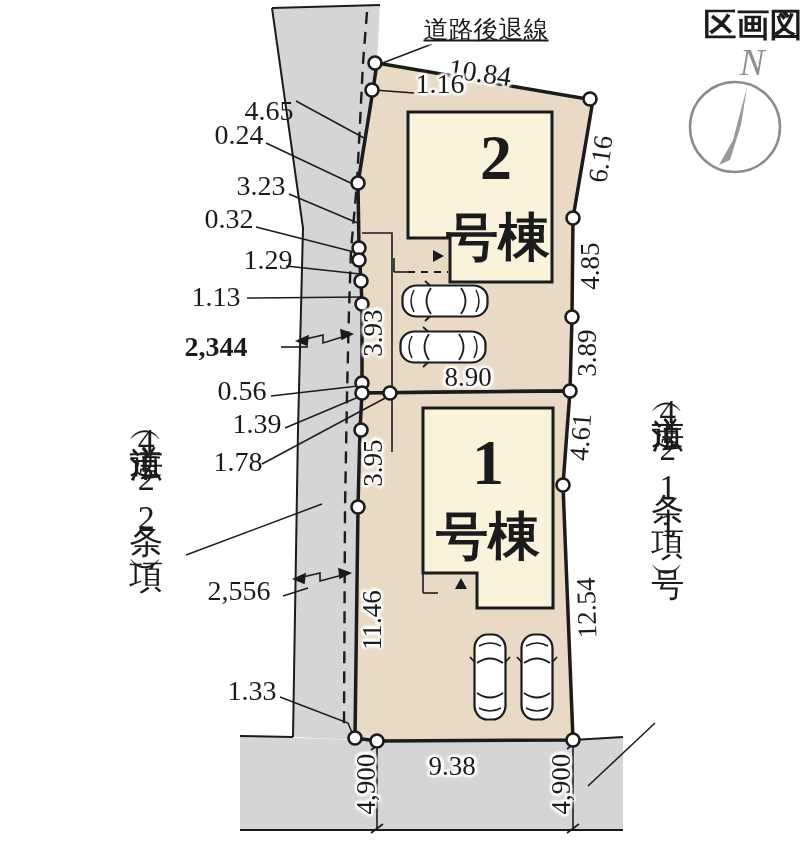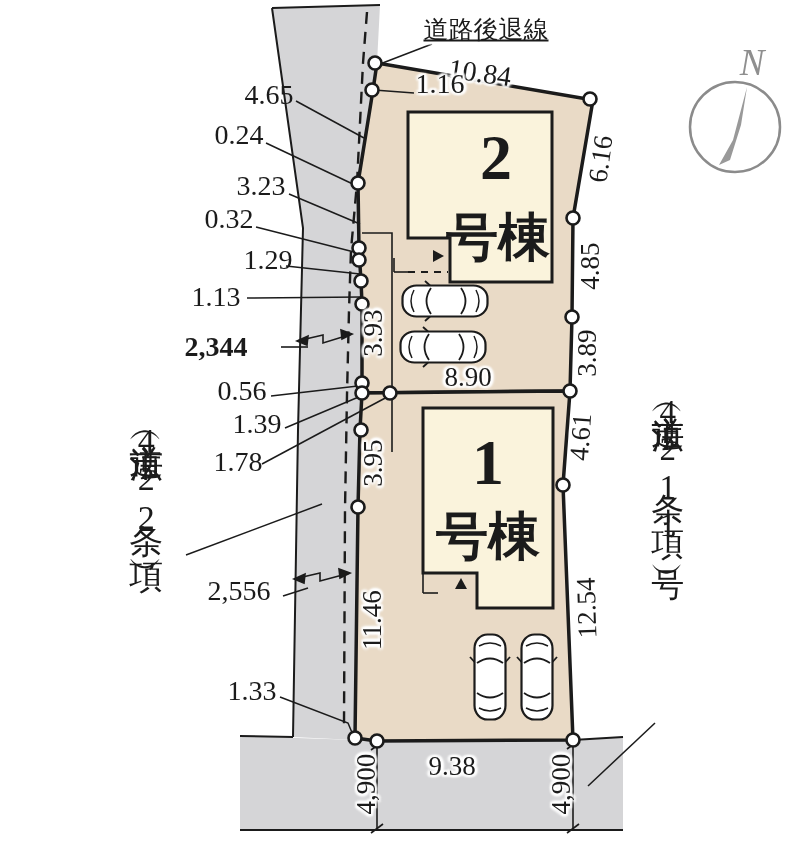--- a/index.html
+++ b/index.html
@@ -154,27 +154,28 @@
       <circle cx="570" cy="391" r="6.5"></circle>
         <circle cx="563" cy="485" r="6.5"></circle>
     </g>
 
     <g>
       <circle cx="735" cy="127" r="45" fill="none" stroke="#8b8b8b" stroke-width="2.5"></circle>
       <polygon points="747,87 733,140 719,165 730,160 741,125" fill="#999999"></polygon>
     </g>
   </svg>
 
+  <div class="label title" style="left:753px;top:25px;">区画図</div>
   <div class="label north" style="left:752px;top:62px;">N</div>
 
   <div class="label setback halo" style="left:486px;top:29px;text-decoration:underline;">道路後退線</div>
   <div class="label dim halo" style="left:480px;top:73px;transform:translate(-50%,-50%) rotate(8deg);">10.84</div>
   <div class="label dim halo" style="left:440px;top:84px;">1.16</div>
 
-  <div class="label dim" style="left:269px;top:95px;">4.65</div>
+  <div class="label dim" style="left:269px;top:111px;">4.65</div>
   <div class="label dim" style="left:239px;top:135px;">0.24</div>
   <div class="label dim" style="left:261px;top:186px;">3.23</div>
   <div class="label dim" style="left:229px;top:219px;">0.32</div>
   <div class="label dim" style="left:268px;top:260px;">1.29</div>
   <div class="label dim" style="left:216px;top:297px;">1.13</div>
   <div class="label dim" style="left:216px;top:347px;font-weight:bold;">2,344</div>
   <div class="label dim" style="left:242px;top:391px;">0.56</div>
   <div class="label dim" style="left:257px;top:424px;">1.39</div>
   <div class="label dim" style="left:238px;top:462px;">1.78</div>
   <div class="label dim" style="left:239px;top:591px;">2,556</div>

